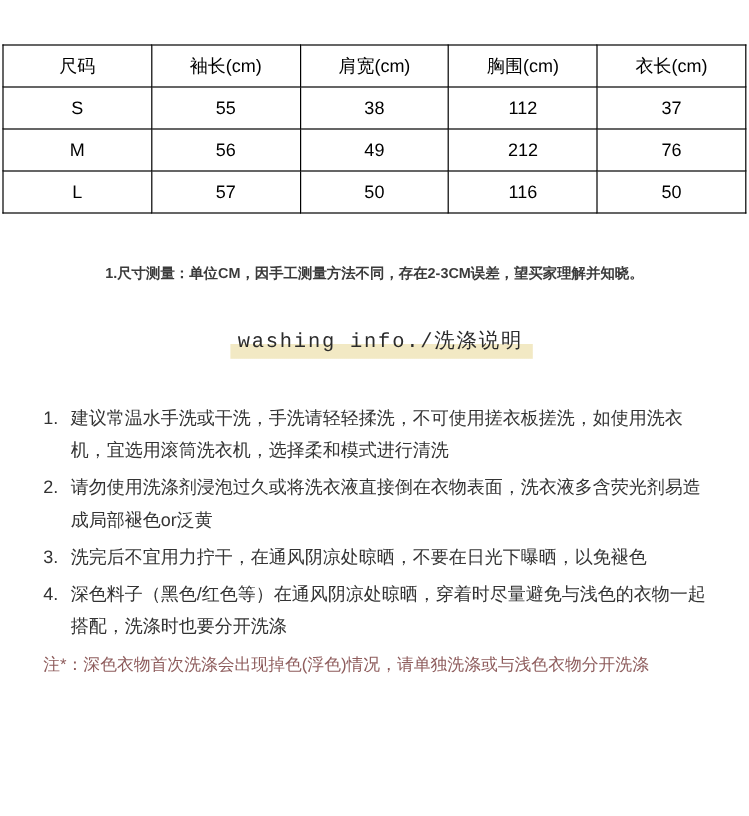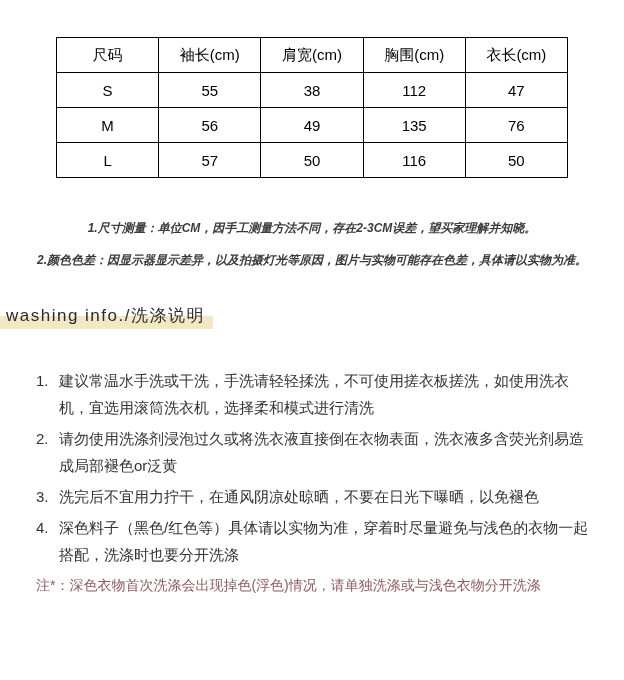--- a/index.html
+++ b/index.html
@@ -16,21 +16,21 @@
     height: 680px;
     background: var(--page-bg);
     font-family: "Liberation Sans", sans-serif;
     overflow: hidden;
   }
 
   
   .size-table {
     border-collapse: collapse;
     table-layout: fixed;
-    width: 512px;
+    width: 620px;
     margin: 37px auto 0 auto;
   }
   .size-table th,
   .size-table td {
     border: 1px solid var(--table-border);
     height: 35px;
     text-align: center;
     vertical-align: middle;
     font-size: 15px;
     font-weight: normal;
@@ -40,30 +40,31 @@
   
   .measure-notes {
     margin-top: 34px;
     text-align: center;
   }
   .measure-notes p {
     font-size: 12px;
     font-weight: bold;
     color: var(--notes-text);
     line-height: 32px;
-    font-style: italic;
   }
 
   
   .washing-title {
     margin-top: 28px;
-    font-family: Liberation Sans, sans-serif;
+    text-align: center;
+    font-family: Liberation Mono, monospace;
     font-size: 17px;
     letter-spacing: 1.5px;
     color: #2b2b2b;
+    margin-left: 12px;
   }
   .washing-title .highlight {
     background: linear-gradient(to bottom, transparent 45%, var(--title-highlight) 45%);
     padding: 0 8px 4px 6px;
   }
 
   
   .washing-list {
     margin: 40px 26px 0 36px;
     font-size: 15px;
@@ -100,42 +101,41 @@
       <th>胸围(cm)</th>
       <th>衣长(cm)</th>
     </tr>
   </thead>
   <tbody>
     <tr>
       <td>S</td>
       <td>55</td>
       <td>38</td>
       <td>112</td>
-      <td>47</td>
+      <td>37</td>
     </tr>
     <tr>
       <td>M</td>
       <td>56</td>
       <td>49</td>
-      <td>135</td>
+      <td>212</td>
       <td>76</td>
     </tr>
     <tr>
       <td>L</td>
       <td>57</td>
       <td>50</td>
       <td>116</td>
       <td>50</td>
     </tr>
   </tbody>
 </table>
 
 <div class="measure-notes">
   <p>1.尺寸测量：单位CM，因手工测量方法不同，存在2-3CM误差，望买家理解并知晓。</p>
-  <p>2.颜色色差：因显示器显示差异，以及拍摄灯光等原因，图片与实物可能存在色差，具体请以实物为准。</p>
 </div>
 
 <div class="washing-title">
   <span class="highlight">washing info./洗涤说明</span>
 </div>
 
 <div class="washing-list">
   <div class="wash-item">
     <span class="wash-num">1.</span>
     <span class="wash-text">建议常温水手洗或干洗，手洗请轻轻揉洗，不可使用搓衣板搓洗，如使用洗衣机，宜选用滚筒洗衣机，选择柔和模式进行清洗</span>
@@ -143,17 +143,17 @@
   <div class="wash-item">
     <span class="wash-num">2.</span>
     <span class="wash-text">请勿使用洗涤剂浸泡过久或将洗衣液直接倒在衣物表面，洗衣液多含荧光剂易造成局部褪色or泛黄</span>
   </div>
   <div class="wash-item">
     <span class="wash-num">3.</span>
     <span class="wash-text">洗完后不宜用力拧干，在通风阴凉处晾晒，不要在日光下曝晒，以免褪色</span>
   </div>
   <div class="wash-item">
     <span class="wash-num">4.</span>
-    <span class="wash-text">深色料子（黑色/红色等）具体请以实物为准，穿着时尽量避免与浅色的衣物一起搭配，洗涤时也要分开洗涤</span>
+    <span class="wash-text">深色料子（黑色/红色等）在通风阴凉处晾晒，穿着时尽量避免与浅色的衣物一起搭配，洗涤时也要分开洗涤</span>
   </div>
 </div>
 
 <div class="wash-footnote">注*：深色衣物首次洗涤会出现掉色(浮色)情况，请单独洗涤或与浅色衣物分开洗涤</div>
 
 </body></html>

